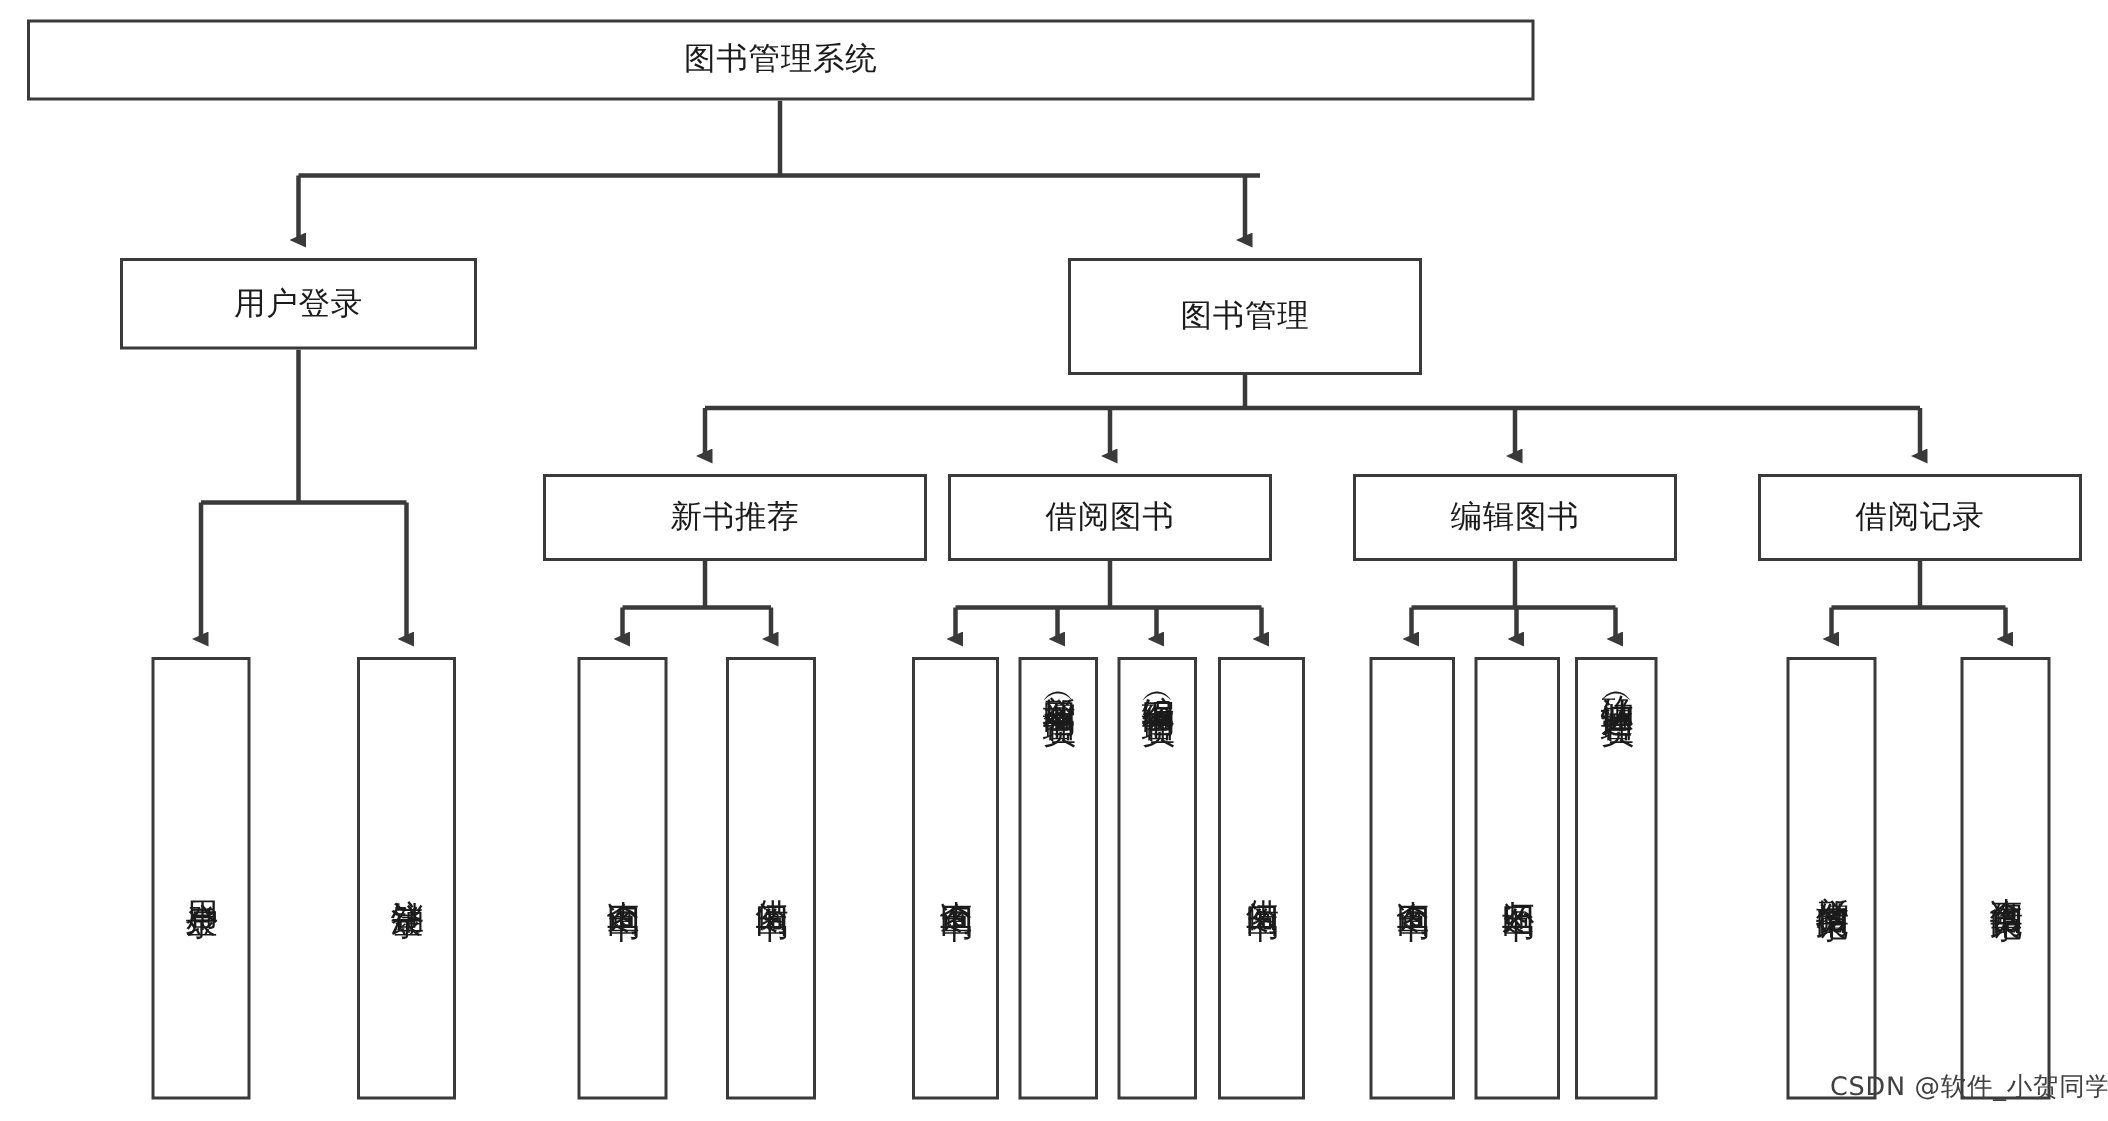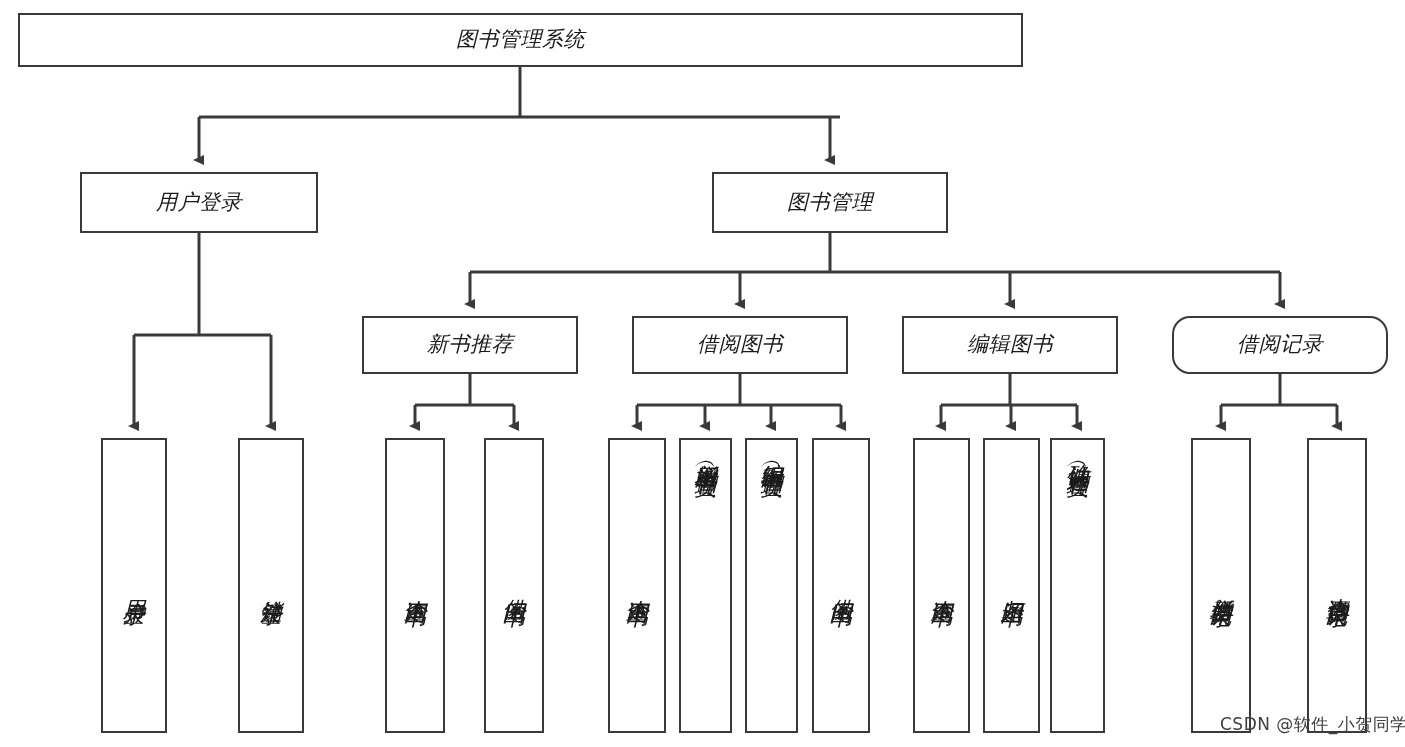--- a/index.html
+++ b/index.html
@@ -33,21 +33,20 @@
     display: flex;
     align-items: center;
     justify-content: center;
     color: #1b1b1b;
   }
   .node-label {
     display: block;
     text-align: center;
     line-height: 1.32;
     letter-spacing: 0.5px;
-    font-style: italic;
   }
   .horiz .node-label {
     font-size: 21px;
   }
   .vert {
     align-items: center;
     justify-content: center;
   }
   .vert .node-label {
     writing-mode: vertical-rl;
@@ -125,34 +124,34 @@
     </g>
   </svg>
 
   <div class="node horiz" style="left:18px; top:13px; width:1005px; height:54px;">
     <span class="node-label">图书管理系统</span>
   </div>
 
   <div class="node horiz" style="left:80px; top:172px; width:238px; height:61px;">
     <span class="node-label">用户登录</span>
   </div>
-  <div class="node horiz" style="left:712px; top:172px; width:236px; height:61px;">
+  <div class="node horiz" style="left:712px; top:172px; width:236px; height:78px;">
     <span class="node-label">图书管理</span>
   </div>
 
-  <div class="node horiz" style="left:362px; top:316px; width:216px; height:58px;">
+  <div class="node horiz" style="left:362px; top:316px; width:256px; height:58px;">
     <span class="node-label">新书推荐</span>
   </div>
   <div class="node horiz" style="left:632px; top:316px; width:216px; height:58px;">
     <span class="node-label">借阅图书</span>
   </div>
   <div class="node horiz" style="left:902px; top:316px; width:216px; height:58px;">
     <span class="node-label">编辑图书</span>
   </div>
-  <div class="node horiz" style="left:1172px; top:316px; width:216px; height:58px;border-radius:18px;">
+  <div class="node horiz" style="left:1172px; top:316px; width:216px; height:58px;">
     <span class="node-label">借阅记录</span>
   </div>
 
   <div class="node vert" style="left:101px; top:438px; width:66px; height:295px;">
     <span class="node-label">用户登录</span>
   </div>
   <div class="node vert" style="left:238px; top:438px; width:66px; height:295px;">
     <span class="node-label">注销登录</span>
   </div>
 

